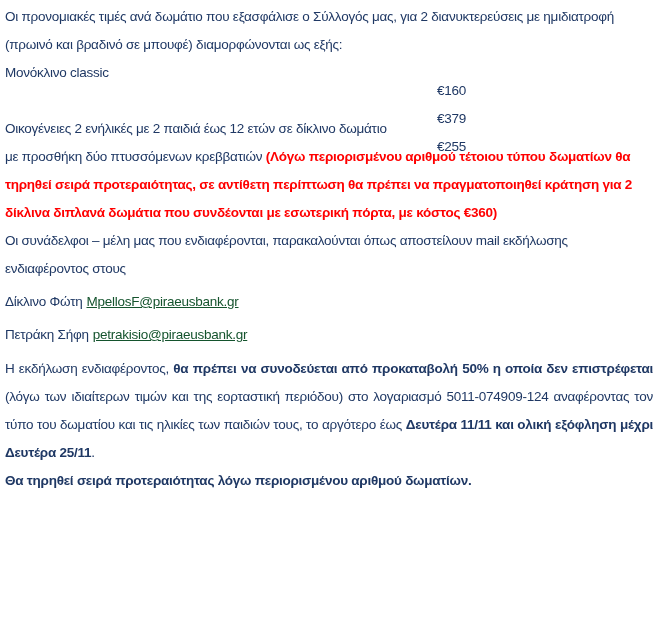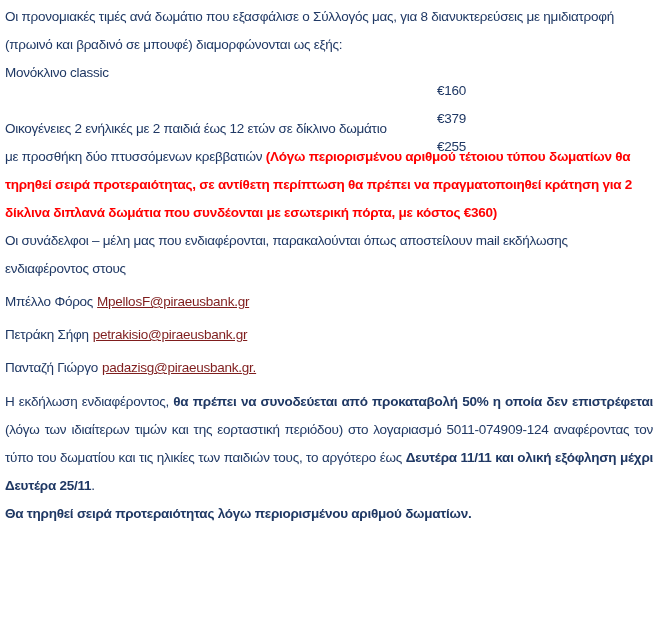--- a/index.html
+++ b/index.html
@@ -17,30 +17,30 @@
   }
   .para { margin: 0; }
   .justify { text-align: justify; }
   .bold { font-weight: bold; }
   .red-bold { color: #ff0000; font-weight: bold; }
   .price-list { margin: 0; }
   .price-row { position: relative; height: 28px; white-space: nowrap; }
   .price-value { position: absolute; left: 432px; top: 18px; }
   .tax-para { margin-top: 18px; }
   .contact-line { margin: 5px 0 0 0; height: 28px; white-space: nowrap; }
-  .email-link { color: #7f1d1d; text-decoration: underline; cursor: pointer; margin-left: 4px; }
+  .email-link { color: #14532d; text-decoration: underline; cursor: pointer; margin-left: 4px; }
   .payment-para { margin-top: 6px; }
   .priority-para { margin: 0; font-weight: bold; }
 </style>
 </head>
 <body>
 
 <div>
 
-  <p class="para">Οι προνομιακές τιμές ανά δωμάτιο που εξασφάλισε ο Σύλλογός μας,  για 8 διανυκτερεύσεις με ημιδιατροφή (πρωινό και βραδινό σε μπουφέ) διαμορφώνονται ως εξής:</p>
+  <p class="para">Οι προνομιακές τιμές ανά δωμάτιο που εξασφάλισε ο Σύλλογός μας,  για 2 διανυκτερεύσεις με ημιδιατροφή (πρωινό και βραδινό σε μπουφέ) διαμορφώνονται ως εξής:</p>
 
   <div class="price-list">
     <div class="price-row">
       <span>Μονόκλινο classic</span>
       <span class="price-value">€160</span>
     </div>
     <div class="price-row">
       <span class="price-value">€379</span>
     </div>
     <div class="price-row">
@@ -48,26 +48,23 @@
       <span class="price-value">€255</span>
     </div>
   </div>
 
   <p class="para"><span>με προσθήκη δύο πτυσσόμενων κρεββατιών </span><span class="red-bold">(Λόγω περιορισμένου αριθμού τέτοιου τύπου δωματίων θα τηρηθεί σειρά προτεραιότητας, σε αντίθετη περίπτωση θα πρέπει να πραγματοποιηθεί κράτηση για 2 δίκλινα διπλανά δωμάτια που συνδέονται με εσωτερική πόρτα, με κόστος €360)</span></p>
 
 
   <p class="para">Οι συνάδελφοι – μέλη μας που ενδιαφέρονται, παρακαλούνται όπως αποστείλουν mail εκδήλωσης ενδιαφέροντος στους</p>
 
   <p class="contact-line">
-    <span>Μπέλλο Φόρος</span><a class="email-link">MpellosF@piraeusbank.gr</a>
+    <span>Δίκλινο Φώτη</span><a class="email-link">MpellosF@piraeusbank.gr</a>
   </p>
   <p class="contact-line">
     <span>Πετράκη Σήφη</span><a class="email-link">petrakisio@piraeusbank.gr</a>
-  </p>
-  <p class="contact-line">
-    <span>Πανταζή Γιώργο</span><a class="email-link">padazisg@piraeusbank.gr.</a>
   </p>
 
   <p class="para justify payment-para"><span>Η εκδήλωση ενδιαφέροντος, </span><span class="bold">θα πρέπει να συνοδεύεται από προκαταβολή 50% η οποία δεν επιστρέφεται</span><span> (λόγω των ιδιαίτερων τιμών και της εορταστική περιόδου) στο λογαριασμό 5011-074909-124 αναφέροντας τον τύπο του δωματίου και τις ηλικίες των παιδιών τους, το αργότερο έως </span><span class="bold">Δευτέρα 11/11 και ολική εξόφληση μέχρι Δευτέρα 25/11</span><span>.</span></p>
 
   <p class="para priority-para">Θα τηρηθεί σειρά προτεραιότητας λόγω περιορισμένου αριθμού δωματίων.</p>
 
 </div>
 
 </body></html>

